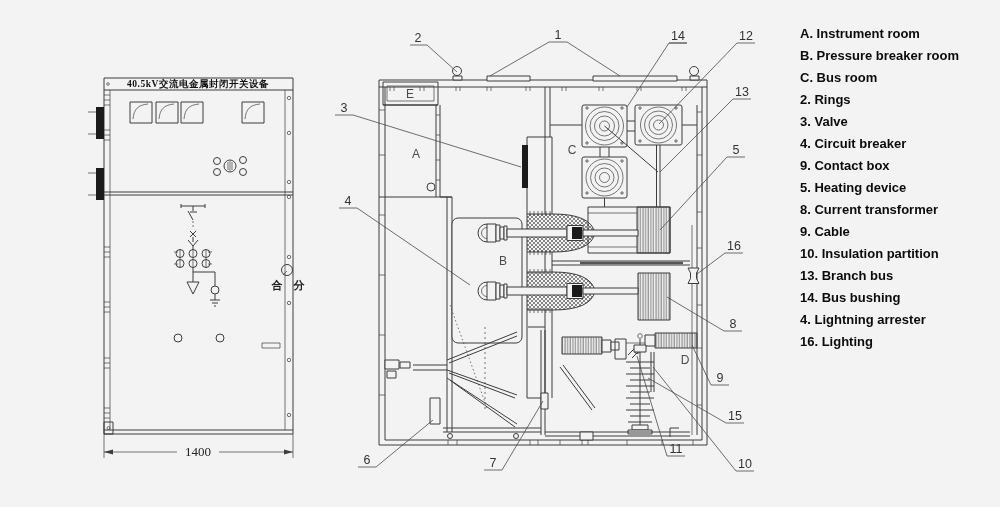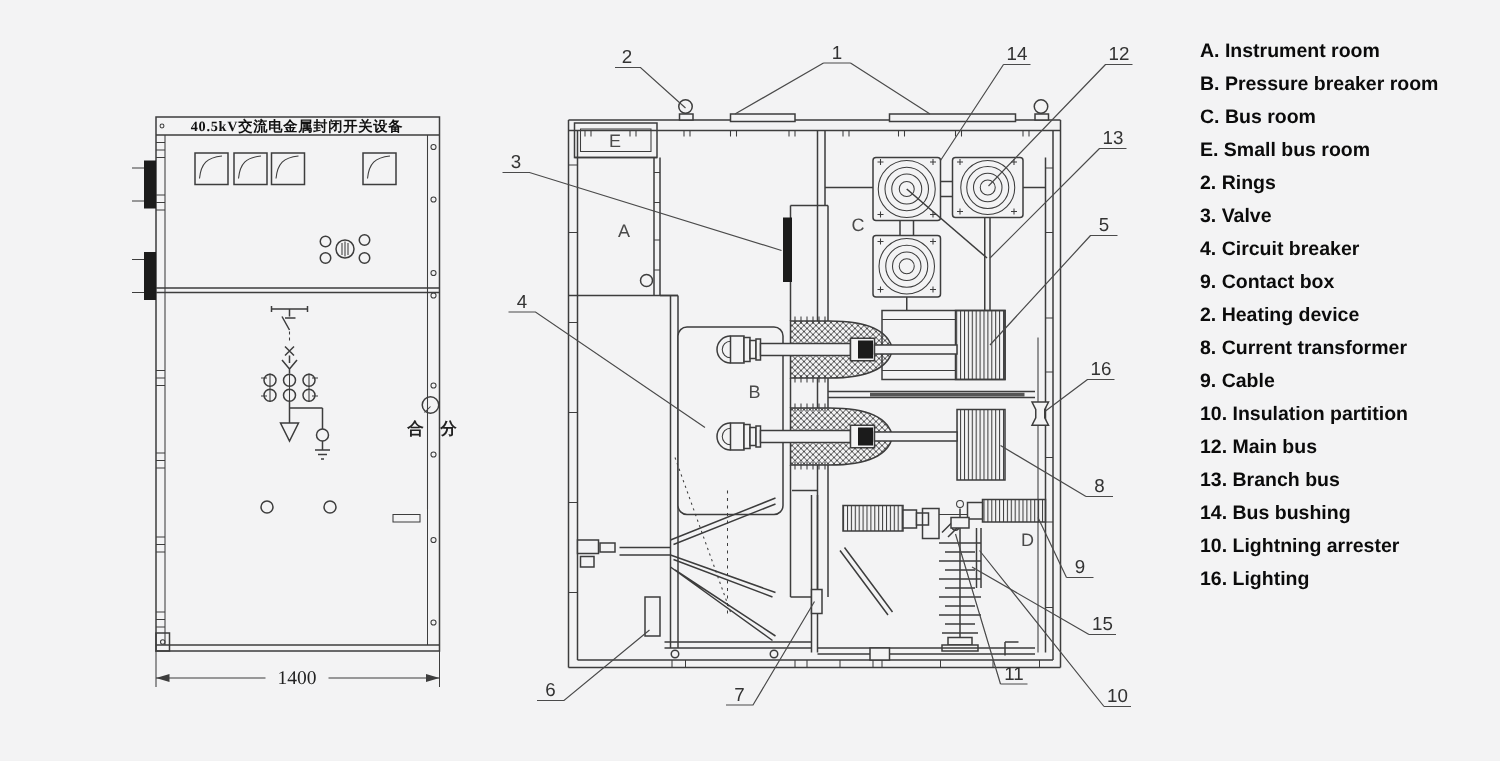--- a/index.html
+++ b/index.html
@@ -340,29 +340,27 @@
     <text class="callout" x="14" y="97" text-anchor="middle">3</text>
     <text class="callout" x="18" y="190" text-anchor="middle">4</text>
     <text class="callout" x="37" y="449" text-anchor="middle">6</text>
     <text class="callout" x="163" y="452" text-anchor="middle">7</text>
   </svg>
 
   <div id="legend">
     <div class="legend-item">A. Instrument room</div>
     <div class="legend-item">B. Pressure breaker room</div>
     <div class="legend-item">C. Bus room</div>
-    <div class="legend-item">E. Small bus room</div>
     <div class="legend-item">2. Rings</div>
     <div class="legend-item">3. Valve</div>
     <div class="legend-item">4. Circuit breaker</div>
     <div class="legend-item">9. Contact box</div>
-    <div class="legend-item">2. Heating device</div>
+    <div class="legend-item">5. Heating device</div>
     <div class="legend-item">8. Current transformer</div>
     <div class="legend-item">9. Cable</div>
     <div class="legend-item">10. Insulation partition</div>
-    <div class="legend-item">12. Main bus</div>
     <div class="legend-item">13. Branch bus</div>
     <div class="legend-item">14. Bus bushing</div>
-    <div class="legend-item">10. Lightning arrester</div>
+    <div class="legend-item">4. Lightning arrester</div>
     <div class="legend-item">16. Lighting</div>
   </div>
 
 </div>
 
 </body></html>

